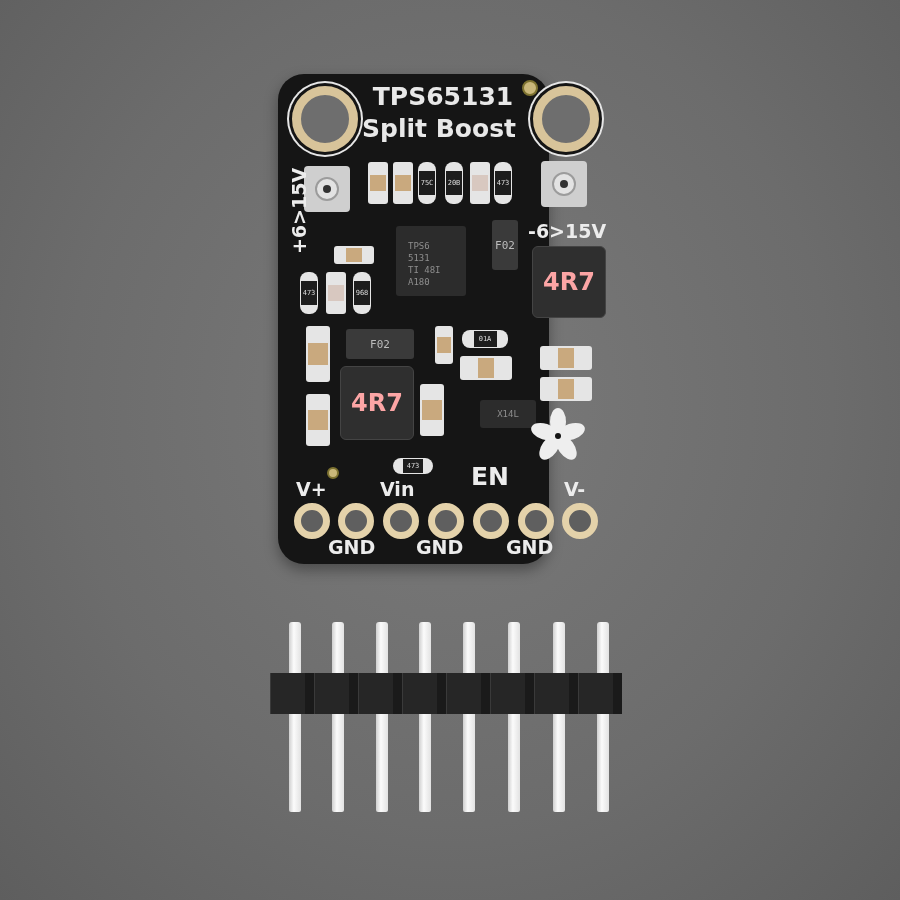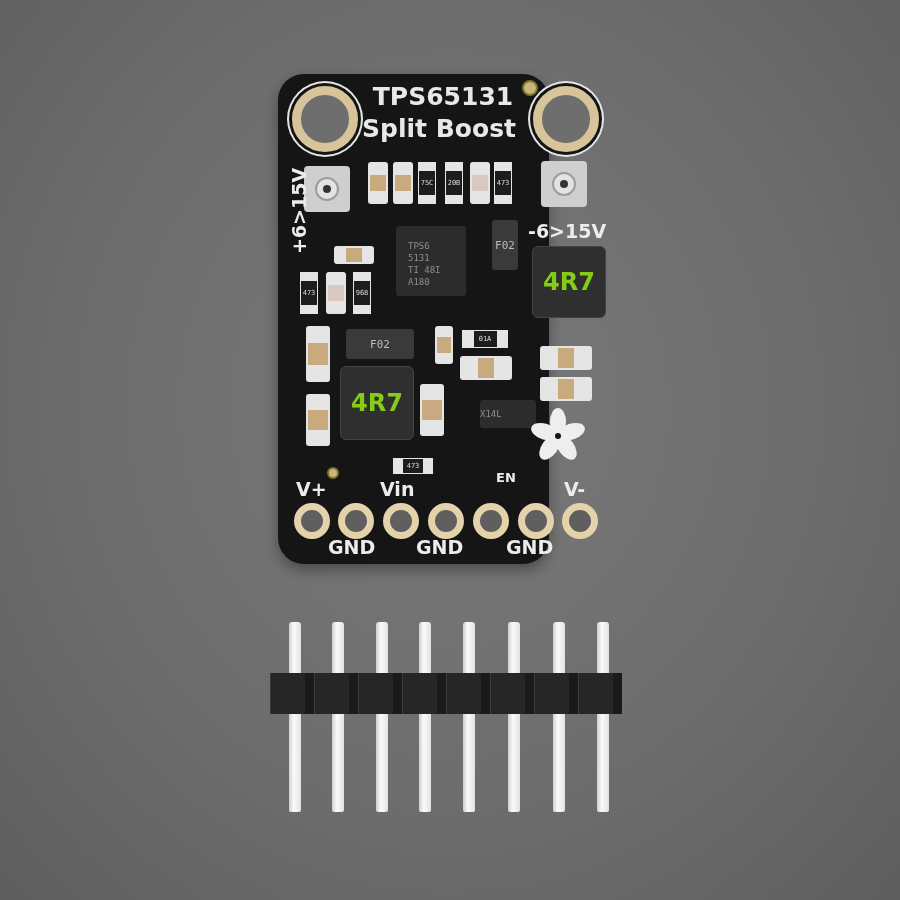--- a/index.html
+++ b/index.html
@@ -8,24 +8,24 @@
   .pcb{position:absolute;left:278px;top:74px;width:271px;height:490px;background:#151515;border-radius:26px;box-shadow:0 6px 14px rgba(0,0,0,.35);}
   .hole{position:absolute;width:48px;height:48px;border-radius:50%;background:#6e6e6e;border:9px solid #d8c49a;box-shadow:0 0 0 3px #151515,0 0 0 5px #e6e6e6;}
   .fid{position:absolute;width:12px;height:12px;border-radius:50%;background:#c9b77a;border:2px solid #7d7230;}
   .title{position:absolute;color:#e8e8e8;font-weight:bold;font-family:"DejaVu Sans",sans-serif;text-align:center;}
   .silk{position:absolute;color:#ececec;font-weight:bold;font-family:"DejaVu Sans",sans-serif;}
   .pot{position:absolute;width:46px;height:46px;background:#cfcfcf;border-radius:4px;}
   .pot::after{content:"";position:absolute;left:11px;top:11px;width:24px;height:24px;border-radius:50%;background:#e3e3e3;border:2px solid #9c9c9c;box-sizing:border-box;}
   .pot::before{content:"";position:absolute;left:19px;top:19px;width:8px;height:8px;border-radius:50%;background:#333;z-index:2;}
   .cap{position:absolute;background:#e5e5e5;border-radius:3px;}
   .cap .body{position:absolute;left:2px;right:2px;top:30%;bottom:30%;background:#c9a97e;}
-  .res{position:absolute;background:#e5e5e5;border-radius:0;}
+  .res{position:absolute;background:#e5e5e5;border-radius:8px;}
   .res .body{position:absolute;left:1px;right:1px;top:22%;bottom:22%;background:#1d1d1d;color:#ddd;font-size:7px;display:flex;align-items:center;justify-content:center;font-family:"DejaVu Sans Mono",monospace;}
   .ic{position:absolute;background:#2c2c2c;border-radius:3px;color:#8e8e8e;font-family:"DejaVu Sans Mono",monospace;}
-  .ind{position:absolute;background:#2f2f2f;border-radius:6px;border:1px solid #444;color:#84cc16;font-weight:bold;display:flex;align-items:center;justify-content:center;}
+  .ind{position:absolute;background:#2f2f2f;border-radius:6px;border:1px solid #444;color:#fca5a5;font-weight:bold;display:flex;align-items:center;justify-content:center;}
   .diode{position:absolute;background:#3a3a3a;border-radius:3px;color:#bcbcbc;font-size:11px;display:flex;align-items:center;justify-content:center;font-family:"DejaVu Sans Mono",monospace;}
   .pad{position:absolute;width:22px;height:22px;border-radius:50%;background:#5f5f5f;border:7px solid #e4d2aa;box-sizing:content-box;}
   .header{position:absolute;left:270px;top:673px;width:352px;height:41px;background:#1a1a1a;}
   .header .seg{position:absolute;top:0;height:41px;width:34px;background:#262626;border-left:1px solid #3a3a3a;}
   .pin{position:absolute;width:12px;background:linear-gradient(90deg,#cfcfcf,#fbfbfb 40%,#e2e2e2);border-radius:3px 3px 2px 2px;}
   .flower{position:absolute;}
 </style>
 </head>
 <body>
 
@@ -115,21 +115,21 @@
     </div>
   <div class="cap" style="left:262px;top:303px;width:52px;height:24px;">
       <div class="body" style="top:2px;bottom:2px;left:35%;right:35%"></div>
     </div>
   <div class="cap" style="left:28px;top:320px;width:24px;height:52px;">
       <div class="body"></div>
     </div>
   <div class="cap" style="left:142px;top:310px;width:24px;height:52px;">
       <div class="body"></div>
     </div>
-  <div class="ic" style="left:202px;top:326px;width:56px;height:28px;font-size:9px;display:flex;align-items:center;">
+  <div class="ic" style="left:202px;top:326px;width:56px;height:28px;font-size:9px;display:flex;align-items:center;justify-content:center;">
       <span>X14L</span>
     </div>
   <div class="res" style="left:115px;top:384px;width:40px;height:16px;">
       <div class="body" style="left:25%;right:25%;top:1px;bottom:1px;">473</div>
     </div>
 
   <svg class="flower" style="left:250px;top:332px;" width="60" height="60" viewBox="-30 -30 60 60">
     <g fill="#eeeeee">
       <ellipse cx="0" cy="-14" rx="8" ry="14"></ellipse>
       <ellipse cx="0" cy="-14" rx="8" ry="14" transform="rotate(72)"></ellipse>
@@ -137,21 +137,21 @@
       <ellipse cx="0" cy="-14" rx="8" ry="14" transform="rotate(216)"></ellipse>
       <ellipse cx="0" cy="-14" rx="8" ry="14" transform="rotate(288)"></ellipse>
     </g>
     <circle cx="0" cy="0" r="3" fill="#151515"></circle>
   </svg>
 
   <div class="fid" style="left:49px;top:393px;width:8px;height:8px;"></div>
 
   <div class="silk" style="left:18px;top:404px;font-size:19px;">V+</div>
   <div class="silk" style="left:102px;top:404px;font-size:19px;">Vin</div>
-  <div class="silk" style="left:193px;top:396px;font-size:13px;margin-left:25px;">EN</div>
+  <div class="silk" style="left:193px;top:388px;font-size:25px;">EN</div>
   <div class="silk" style="left:286px;top:404px;font-size:19px;">V-</div>
 
   <div class="pad" style="left:16px;top:429px;"></div>
   <div class="pad" style="left:60px;top:429px;"></div>
   <div class="pad" style="left:105px;top:429px;"></div>
   <div class="pad" style="left:150px;top:429px;"></div>
   <div class="pad" style="left:195px;top:429px;"></div>
   <div class="pad" style="left:240px;top:429px;"></div>
   <div class="pad" style="left:284px;top:429px;"></div>
 

